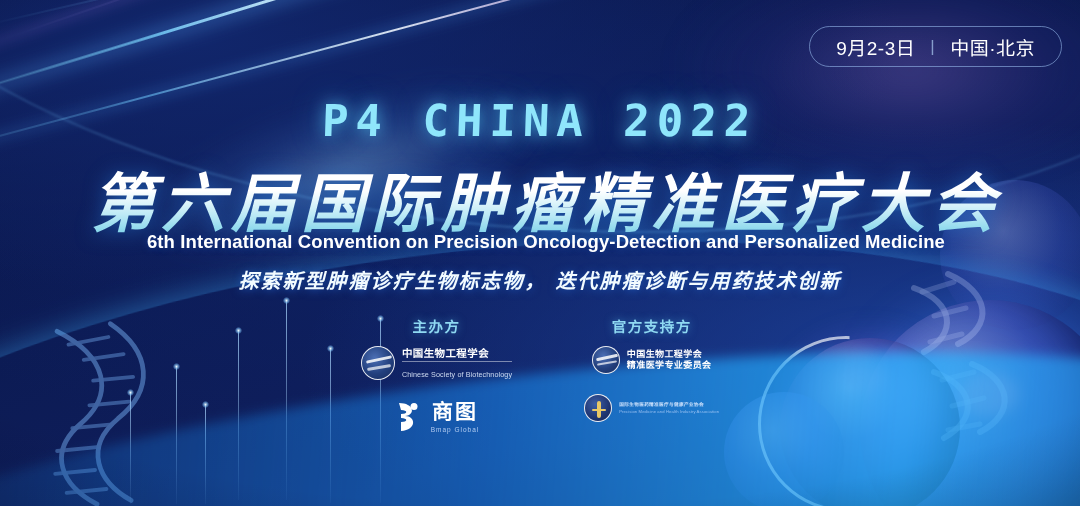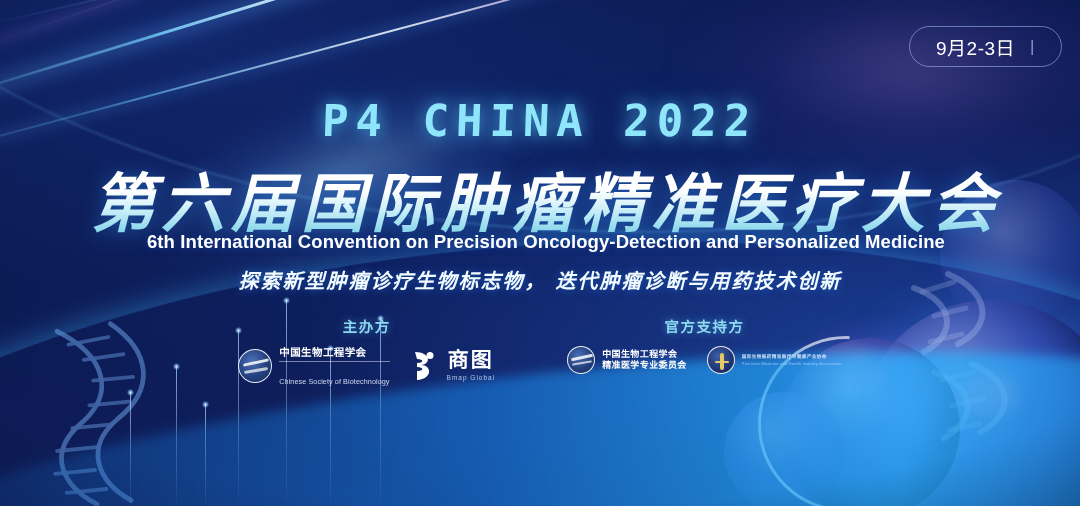--- a/index.html
+++ b/index.html
@@ -121,42 +121,42 @@
   .tagline{position:absolute;left:0;right:0;top:265px;text-align:center;
     font-family:"DejaVu Serif","Liberation Serif",serif;font-style:italic;font-weight:bold;
     font-size:20px;letter-spacing:2px;color:#f2fbff;
     text-shadow:0 1px 8px rgba(30,90,190,.85);}
 
   .sponsors{position:absolute;left:0;right:0;top:315px;display:flex;justify-content:center;
     align-items:flex-start;gap:72px;}
   .sp-group{display:flex;flex-direction:column;align-items:center;}
   .sp-label{color:#8fd9f2;font-size:14.5px;font-weight:bold;letter-spacing:1.5px;margin-bottom:10px;
     text-shadow:0 0 8px rgba(90,200,245,.5);}
-  .sp-logos{display:flex;align-items:center;gap:20px;}
+  .sp-logos{display:flex;align-items:center;gap:20px;flex-direction:column;}
   .logo-item{display:flex;align-items:center;gap:7px;}
 
   .seal{width:34px;height:34px;border-radius:50%;flex:0 0 auto;
     border:1.4px solid rgba(255,255,255,.9);
     background:radial-gradient(circle at 40% 35%,#4c6fb5 0%,#23407e 55%,#162a5c 100%);
     position:relative;overflow:hidden;}
   .seal::before{content:"";position:absolute;left:4px;top:11px;width:26px;height:3px;
     background:rgba(255,255,255,.85);transform:rotate(-12deg);border-radius:2px;}
   .seal::after{content:"";position:absolute;left:5px;top:19px;width:24px;height:2.5px;
     background:rgba(255,255,255,.7);transform:rotate(-10deg);border-radius:2px;}
   .seal.small{width:28px;height:28px;}
   .seal.small::before{left:3px;top:9px;width:22px;height:2.5px;}
   .seal.small::after{left:4px;top:15px;width:20px;height:2px;}
   .seal.gold{background:radial-gradient(circle at 40% 35%,#3d5fa8 0%,#1e3470 60%,#13255a 100%);}
   .seal.gold::before{left:12px;top:6px;width:4px;height:17px;background:#e8c766;transform:rotate(0deg);}
   .seal.gold::after{left:7px;top:14px;width:14px;height:2px;background:#e8c766;transform:rotate(0deg);}
 
   .logo-txt{display:flex;flex-direction:column;justify-content:center;line-height:1.25;}
   .logo-cn{color:#ffffff;font-size:10.5px;font-weight:bold;letter-spacing:.4px;white-space:nowrap;}
   .logo-en{color:rgba(225,238,255,.88);font-size:7.2px;letter-spacing:.1px;white-space:nowrap;
-    border-top:1px solid rgba(255,255,255,.45);margin-top:1.5px;padding-top:15px;}
+    border-top:1px solid rgba(255,255,255,.45);margin-top:1.5px;padding-top:8px;}
   .logo-en.tiny{font-size:4.2px;border-top:none;margin-top:1px;padding-top:0;color:rgba(190,215,255,.75);}
   .logo-cn.two{font-size:9px;}
   .logo-cn.micro{font-size:4.6px;color:rgba(215,232,255,.9);}
 
   .bmap{display:flex;align-items:center;gap:7px;}
   .bmap-mark{width:30px;height:34px;position:relative;flex:0 0 auto;}
   .bmap-mark svg{width:100%;height:100%;}
   .bmap-txt{display:flex;flex-direction:column;align-items:center;}
   .bmap-cn{color:#ffffff;font-size:21px;font-weight:bold;letter-spacing:2px;line-height:1;
     font-family:"DejaVu Sans","Liberation Sans",sans-serif;}
@@ -234,20 +234,21 @@
     <div class="sweep s5"></div>
 
     <div class="vignette"></div>
   </div>
 
   <div class="content">
 
     <div class="date-badge">
       <span>9月2-3日</span>
       <span class="sep">|</span>
+      <span>中国·北京</span>
     </div>
 
     <div class="logo-p4">
       <span class="txt">P4 CHINA 2022</span>
     </div>
 
     <div class="title-cn">第六届国际肿瘤精准医疗大会</div>
     <div class="title-en">6th International Convention on Precision Oncology-Detection and Personalized Medicine</div>
     <div class="tagline">探索新型肿瘤诊疗生物标志物， 迭代肿瘤诊断与用药技术创新</div>
 

